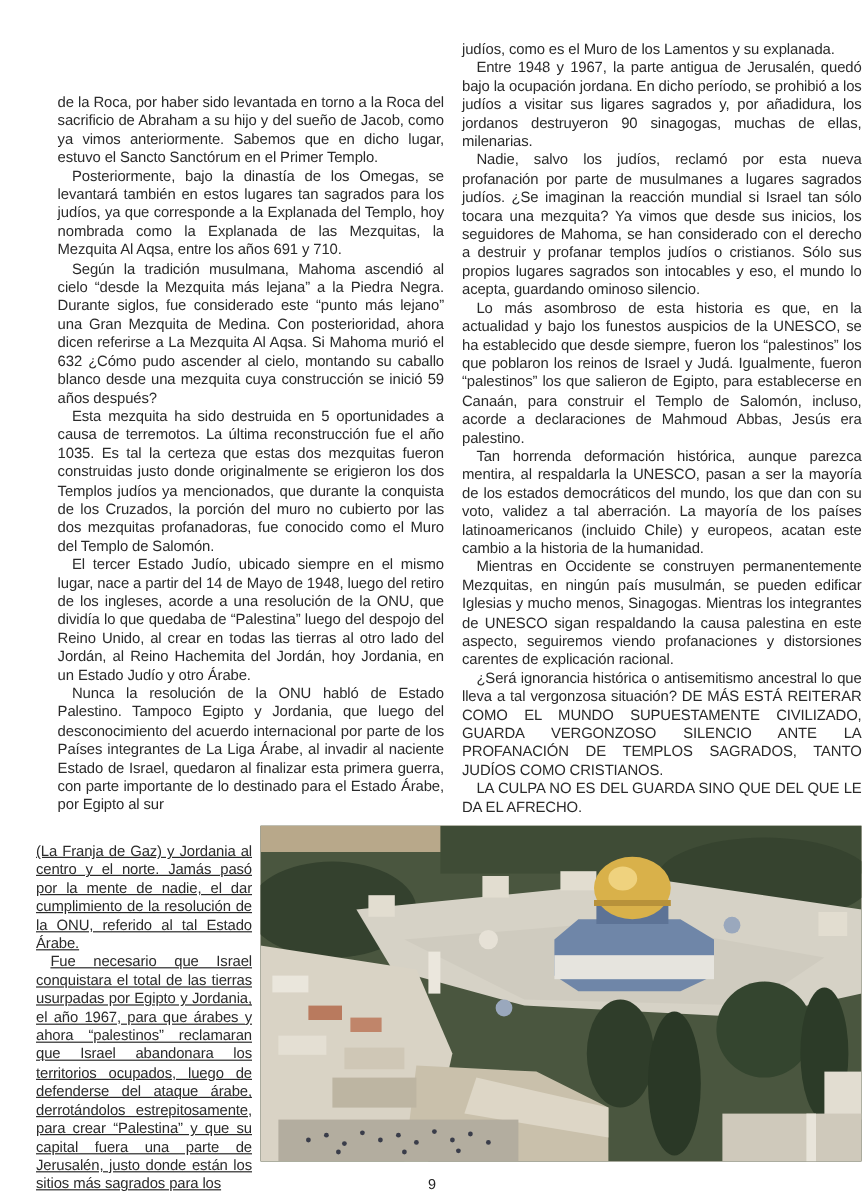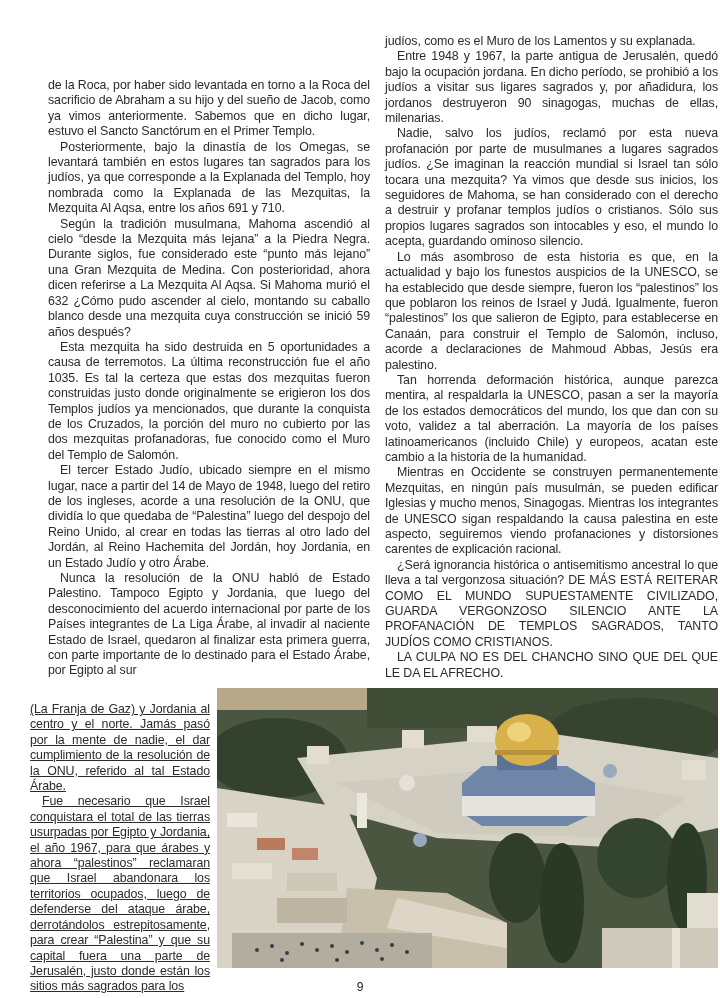--- a/index.html
+++ b/index.html
@@ -35,21 +35,21 @@
 </div>
 
 <div id="col-right" class="col">
   <p class="noindent">judíos, como es el Muro de los Lamentos y su explanada.</p>
   <p>Entre 1948 y 1967, la parte antigua de Jerusalén, quedó bajo la ocupación jordana. En dicho período, se prohibió a los judíos a visitar sus ligares sagrados y, por añadidura, los jordanos destruyeron 90 sinagogas, muchas de ellas, milenarias.</p>
   <p>Nadie, salvo los judíos, reclamó por esta nueva profanación por parte de musulmanes a lugares sagrados judíos. ¿Se imaginan la reacción mundial si Israel tan sólo tocara una mezquita? Ya vimos que desde sus inicios, los seguidores de Mahoma, se han considerado con el derecho a destruir y profanar templos judíos o cristianos. Sólo sus propios lugares sagrados son intocables y eso, el mundo lo acepta, guardando ominoso silencio.</p>
   <p>Lo más asombroso de esta historia es que, en la actualidad y bajo los funestos auspicios de la UNESCO, se ha establecido que desde siempre, fueron los “palestinos” los que poblaron los reinos de Israel y Judá. Igualmente, fueron “palestinos” los que salieron de Egipto, para establecerse en Canaán, para construir el Templo de Salomón, incluso, acorde a declaraciones de Mahmoud Abbas, Jesús era palestino.</p>
   <p>Tan horrenda deformación histórica, aunque parezca mentira, al respaldarla la UNESCO, pasan a ser la mayoría de los estados democráticos del mundo, los que dan con su voto, validez a tal aberración. La mayoría de los países latinoamericanos (incluido Chile) y europeos, acatan este cambio a la historia de la humanidad.</p>
   <p>Mientras en Occidente se construyen permanentemente Mezquitas, en ningún país musulmán, se pueden edificar Iglesias y mucho menos, Sinagogas. Mientras los integrantes de UNESCO sigan respaldando la causa palestina en este aspecto, seguiremos viendo profanaciones y distorsiones carentes de explicación racional.</p>
   <p>¿Será ignorancia histórica o antisemitismo ancestral lo que lleva a tal vergonzosa situación? DE MÁS ESTÁ REITERAR COMO EL MUNDO SUPUESTAMENTE CIVILIZADO, GUARDA VERGONZOSO SILENCIO ANTE LA PROFANACIÓN DE TEMPLOS SAGRADOS, TANTO JUDÍOS COMO CRISTIANOS.</p>
-  <p>LA CULPA NO ES DEL CHANCHO SINO QUE DEL QUE LE DA EL AFRECHO.</p>
+  <p>LA CULPA NO ES DEL GUARDA SINO QUE DEL QUE LE DA EL AFRECHO.</p>
 </div>
 
 <div id="photo">
   <svg width="501" height="280" viewBox="0 0 501 280" xmlns="http://www.w3.org/2000/svg">
 
     <rect x="0" y="0" width="501" height="280" fill="#4a563f"></rect>
     <rect x="0" y="0" width="180" height="22" fill="#b8a88a"></rect>
     <rect x="150" y="0" width="351" height="40" fill="#3f4c36"></rect>
     <ellipse cx="60" cy="70" rx="70" ry="40" fill="#34412e"></ellipse>
     <ellipse cx="420" cy="45" rx="90" ry="35" fill="#36432f"></ellipse>

